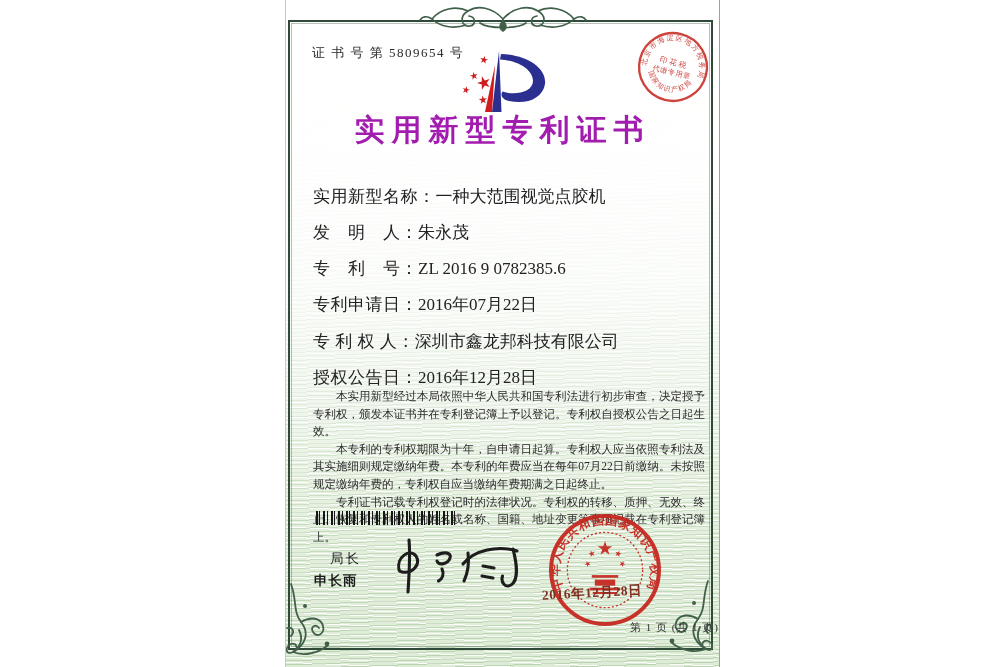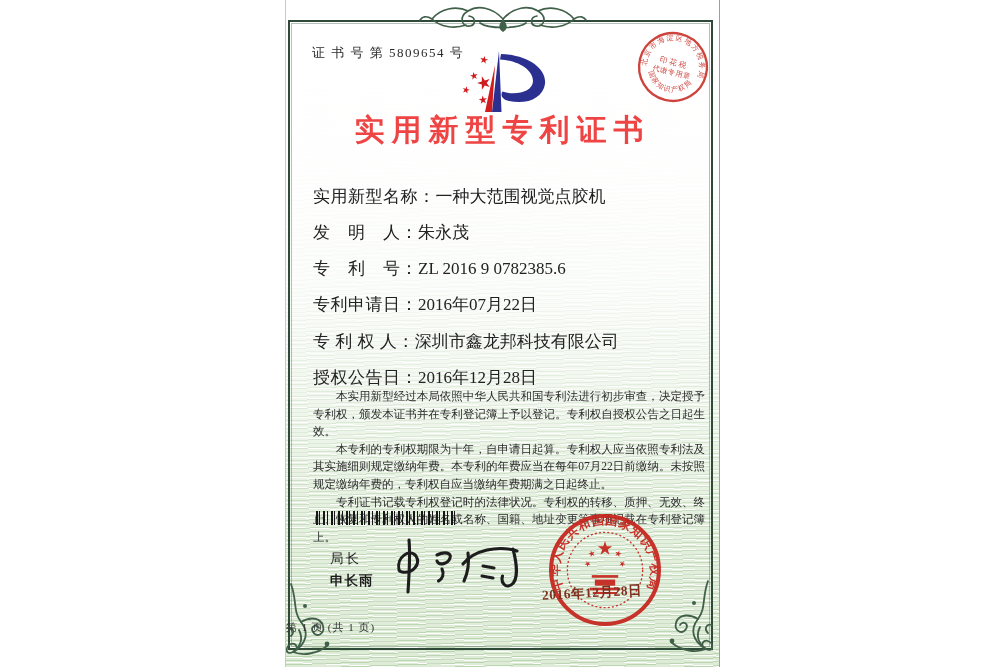--- a/index.html
+++ b/index.html
@@ -22,37 +22,37 @@
                    rgba(255,255,255,.55) 60%,rgba(255,255,255,.22) 78%,rgba(255,255,255,.06) 100%);}
   .frame{position:absolute;left:2px;top:20px;right:6px;bottom:17px;z-index:3;
         border:2px solid var(--frame-green);}
   .frame::after{content:"";position:absolute;inset:1px;border:1px solid rgba(47,74,57,.35);}
   .orn{position:absolute;z-index:4;color:var(--ornament-green);}
   .orn svg{display:block;width:100%;height:100%;}
   .content{position:absolute;inset:0;z-index:5;}
   .cert-no{position:absolute;left:26px;top:44px;font-size:13px;letter-spacing:1.5px;color:#2a2a2a;}
   .logo{position:absolute;left:155px;top:46px;width:120px;height:72px;}
   .title{position:absolute;left:0;right:0;top:110px;text-align:center;font-size:30px;font-weight:700;
-        letter-spacing:7px;color:#ef4444;}
+        letter-spacing:7px;color:#a21caf;}
   .field{position:absolute;left:27px;font-size:17px;color:#222;white-space:nowrap;}
   .field .lab{letter-spacing:.5px;}
   .body-text{position:absolute;left:27px;top:388px;width:392px;font-size:11.5px;line-height:17.6px;
         text-align:justify;color:#2b2b2b;}
   .body-text p{margin:0;text-indent:2em;}
   .barcode{position:absolute;left:30px;top:511px;width:140px;height:14px;
         background:
          repeating-linear-gradient(90deg,#161616 0 2px,rgba(0,0,0,0) 2px 3px,#161616 3px 4px,
            rgba(0,0,0,0) 4px 7px,#161616 7px 9px,rgba(0,0,0,0) 9px 11px,#161616 11px 12px,rgba(0,0,0,0) 12px 15px);}
   .director-title{position:absolute;left:44px;top:550px;font-size:13.5px;font-weight:400;letter-spacing:2px;color:#1c1c1c;}
-  .director-name{position:absolute;left:44px;top:572px;font-size:13.5px;font-weight:700;letter-spacing:1px;color:#1c1c1c;}
+  .director-name{position:absolute;left:28px;top:572px;font-size:13.5px;font-weight:700;letter-spacing:1px;color:#1c1c1c;}
   .signature{position:absolute;left:85px;top:524px;width:170px;height:85px;}
   .seal{position:absolute;left:261px;top:512px;width:116px;height:116px;z-index:6;opacity:.92;}
   .issue-date{position:absolute;left:256px;top:583px;width:140px;z-index:7;font-size:13.5px;font-weight:700;
         letter-spacing:.5px;color:#7e3020;transform:rotate(-3deg);white-space:nowrap;}
-  .footer{position:absolute;left:0;right:0;top:620px;text-align:left;font-size:11px;letter-spacing:1px;color:#333;}
+  .footer{position:absolute;left:0;right:0;top:620px;text-align:right;font-size:11px;letter-spacing:1px;color:#333;}
   .tax-stamp{position:absolute;left:350px;top:30px;width:74px;height:74px;z-index:6;opacity:.85;
         transform:rotate(14deg);}
   svg text{font-family:"Liberation Serif","DejaVu Serif",serif;}
 </style>
 </head>
 <body>
 
 <div class="stage">
   <div class="page">
     <div class="pattern"></div>

